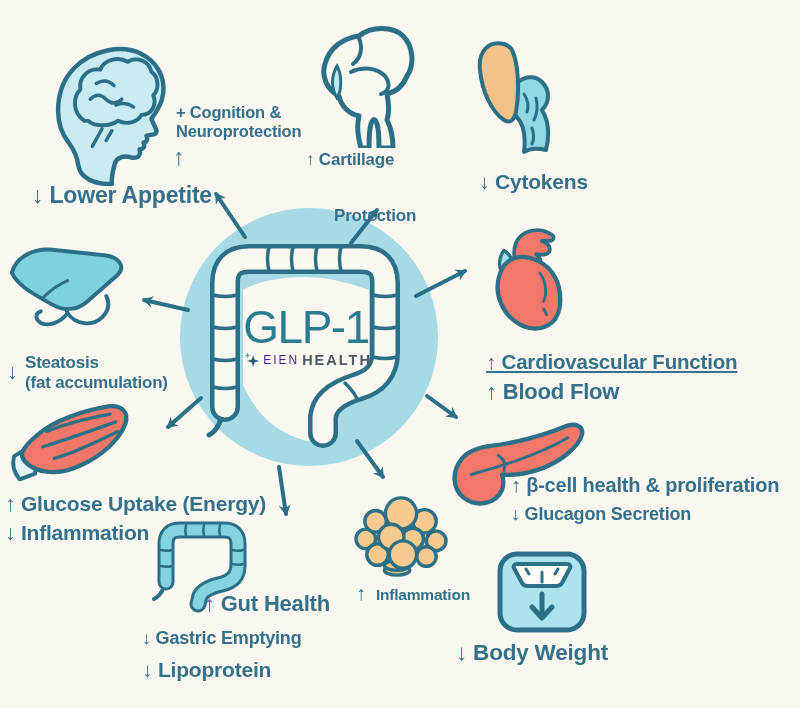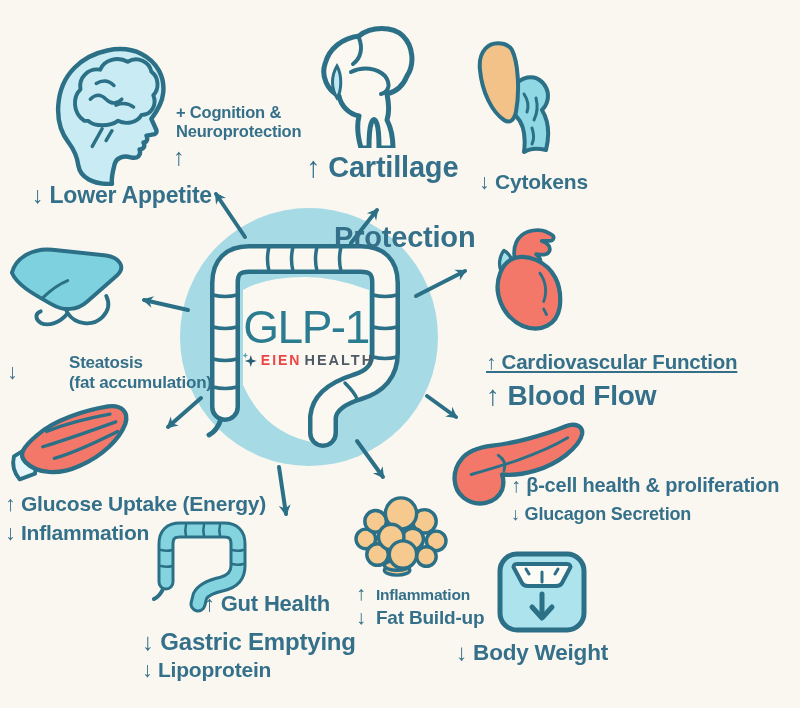--- a/index.html
+++ b/index.html
@@ -14,21 +14,21 @@
   }
   .lbl .ind{display:block;}
   .glp-title{
     position:absolute;left:306px;top:300px;transform:translateX(-50%);
     font-size:46px;font-weight:400;color:#2c7c91;letter-spacing:-1.5px;
   }
   .brand{
     position:absolute;left:308px;top:352px;transform:translateX(-50%);
     display:flex;align-items:center;gap:3px;white-space:nowrap;
   }
-  .brand .eien{font-size:14px;letter-spacing:2px;color:#ef4444;font-weight:700;}
+  .brand .eien{font-size:12px;letter-spacing:2px;color:#4c1d95;font-weight:400;}
   .brand .health{font-size:14.5px;letter-spacing:2px;color:#4e5a66;font-weight:700;}
   .circle{
     position:absolute;left:180px;top:208px;width:258px;height:258px;
     border-radius:50%;background:#a6dae4;
   }
 </style>
 </head>
 <body>
 
 <div class="canvas">
@@ -197,52 +197,48 @@
     <path d="M 36 57 L 46 68 L 56 57" fill="none" stroke="#2b7086" stroke-width="5" stroke-linecap="round" stroke-linejoin="round"></path>
   </svg>
 
   <div class="lbl" style="left:176px;top:103px;font-size:16.5px;">
     <span class="ind">+ Cognition &amp;</span>
     <span class="ind">Neuroprotection</span>
   </div>
   <div class="lbl" style="left:173px;top:143px;font-size:24px;">↑</div>
   <div class="lbl" style="left:32px;top:182px;font-size:23px;">↓ Lower Appetite</div>
 
-  <div class="lbl" style="left:306px;top:150px;font-size:29px;">
+  <div class="lbl" style="left:306px;top:150px;font-size:17px;">
     <span class="ind">↑ Cartillage</span>
     <span class="ind" style="padding-left:28px;margin-top:36px;">Protection</span>
   </div>
 
   <div class="lbl" style="left:479px;top:170px;font-size:21px;">
     <span class="ind">↓ Cytokens</span>
   </div>
 
   <div class="lbl" style="left:486px;top:350px;font-size:20.5px;text-decoration:underline;">↑ Cardiovascular Function</div>
-  <div class="lbl" style="left:486px;top:379px;font-size:28px;">↑ Blood Flow</div>
+  <div class="lbl" style="left:486px;top:379px;font-size:22px;">↑ Blood Flow</div>
 
   <div class="lbl" style="left:7px;top:360px;font-size:21px;">↓</div>
-  <div class="lbl" style="left:25px;top:353px;font-size:17px;margin-left:44px;">
+  <div class="lbl" style="left:25px;top:353px;font-size:17px;">
     <span class="ind">Steatosis</span>
     <span class="ind">(fat accumulation)</span>
   </div>
 
   <div class="lbl" style="left:5px;top:492px;font-size:21px;">↑ Glucose Uptake (Energy)</div>
   <div class="lbl" style="left:5px;top:521px;font-size:21px;">↓ Inflammation</div>
 
   <div class="lbl" style="left:204px;top:591px;font-size:22px;">↑ Gut Health</div>
-  <div class="lbl" style="left:142px;top:628px;font-size:24px;text-align:center;">↓ Gastric Emptying</div>
+  <div class="lbl" style="left:142px;top:628px;font-size:18px;text-align:center;">↓ Gastric Emptying</div>
   <div class="lbl" style="left:142px;top:658px;font-size:21px;">↓ Lipoprotein</div>
 
   <div class="lbl" style="left:356px;top:582px;font-size:15.5px;">
     <span style="font-size:20px;">↑</span>
     <span style="padding-left:6px;">Inflammation</span>
   </div>
-  <div class="lbl" style="left:356px;top:606px;font-size:19px;">
-    <span style="font-size:20px;">↓</span>
-    <span style="padding-left:5px;">Fat Build-up</span>
-  </div>
 
   <div class="lbl" style="left:511px;top:474px;font-size:20px;">↑ β-cell health &amp; proliferation</div>
   <div class="lbl" style="left:511px;top:504px;font-size:18px;">↓ Glucagon Secretion</div>
 
   <div class="lbl" style="left:456px;top:640px;font-size:22.5px;">↓ Body Weight</div>
 
 </div>
 
 </body></html>

